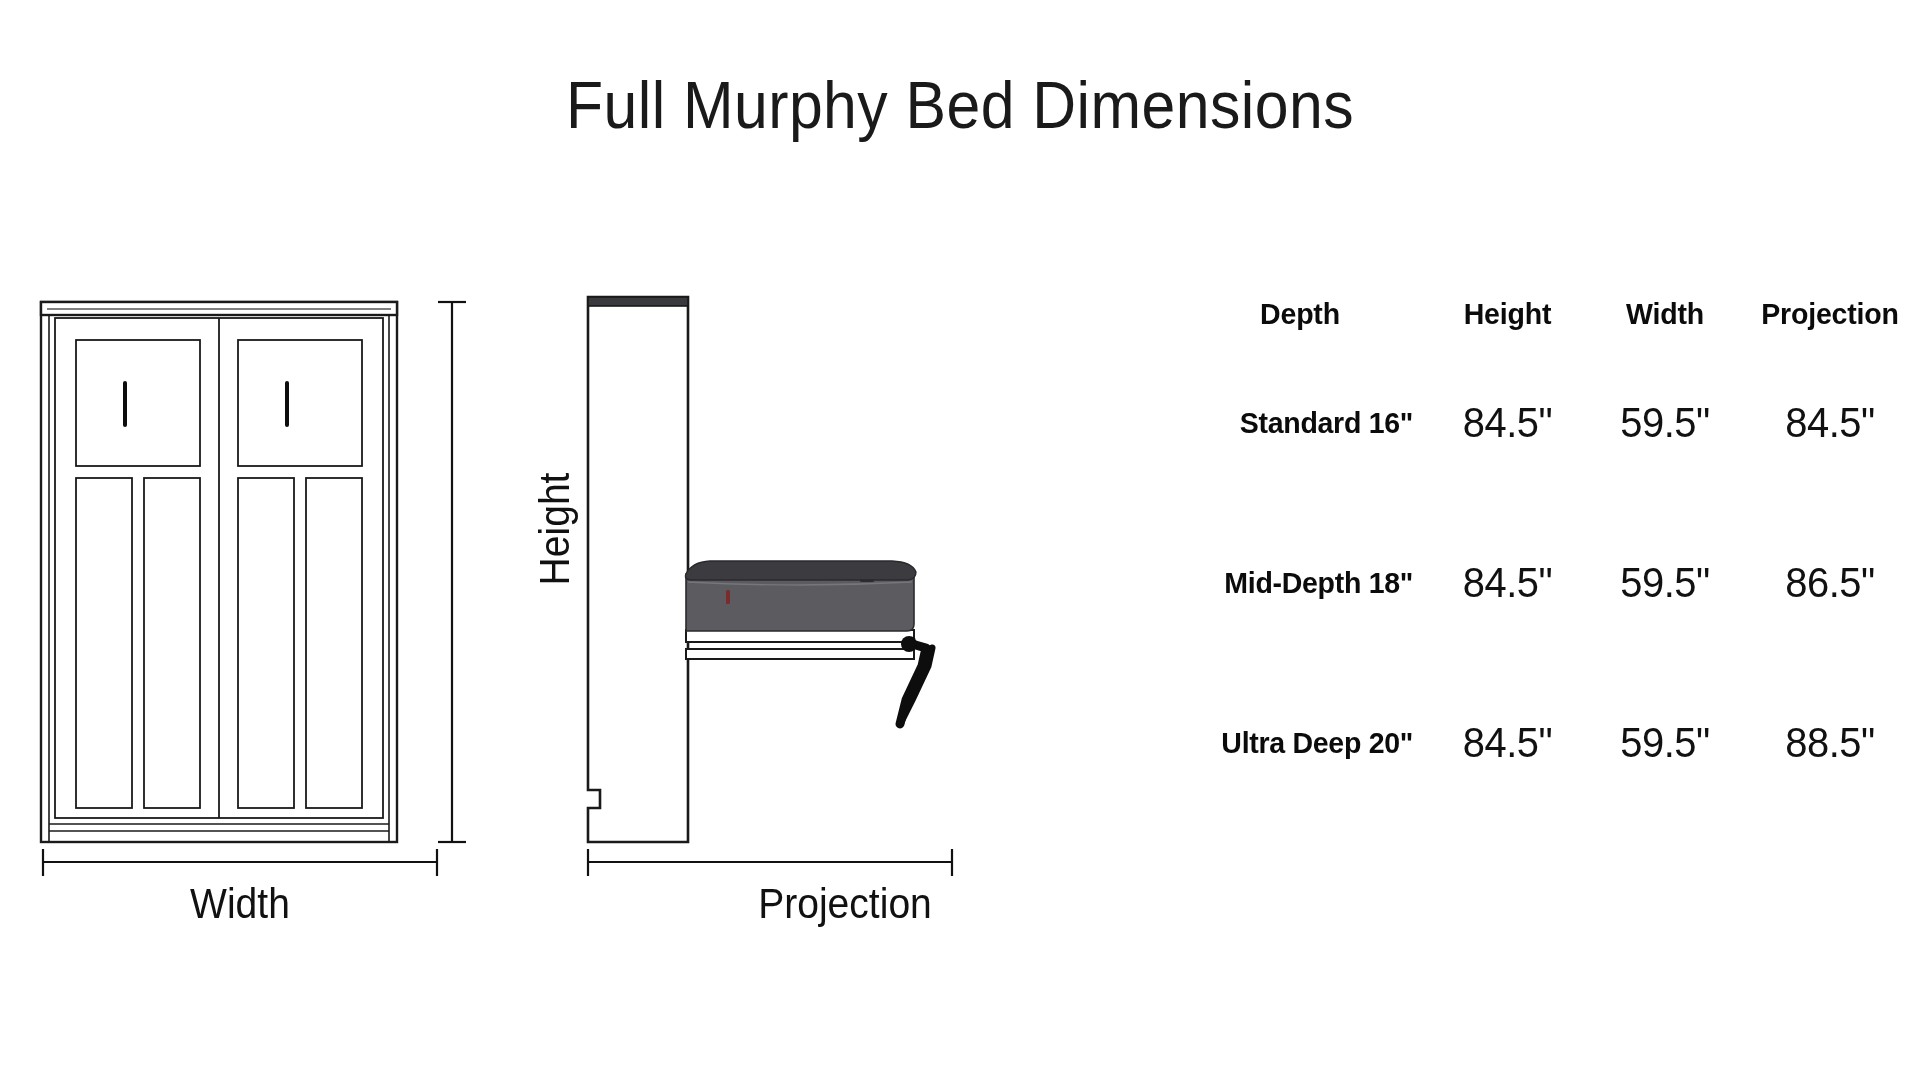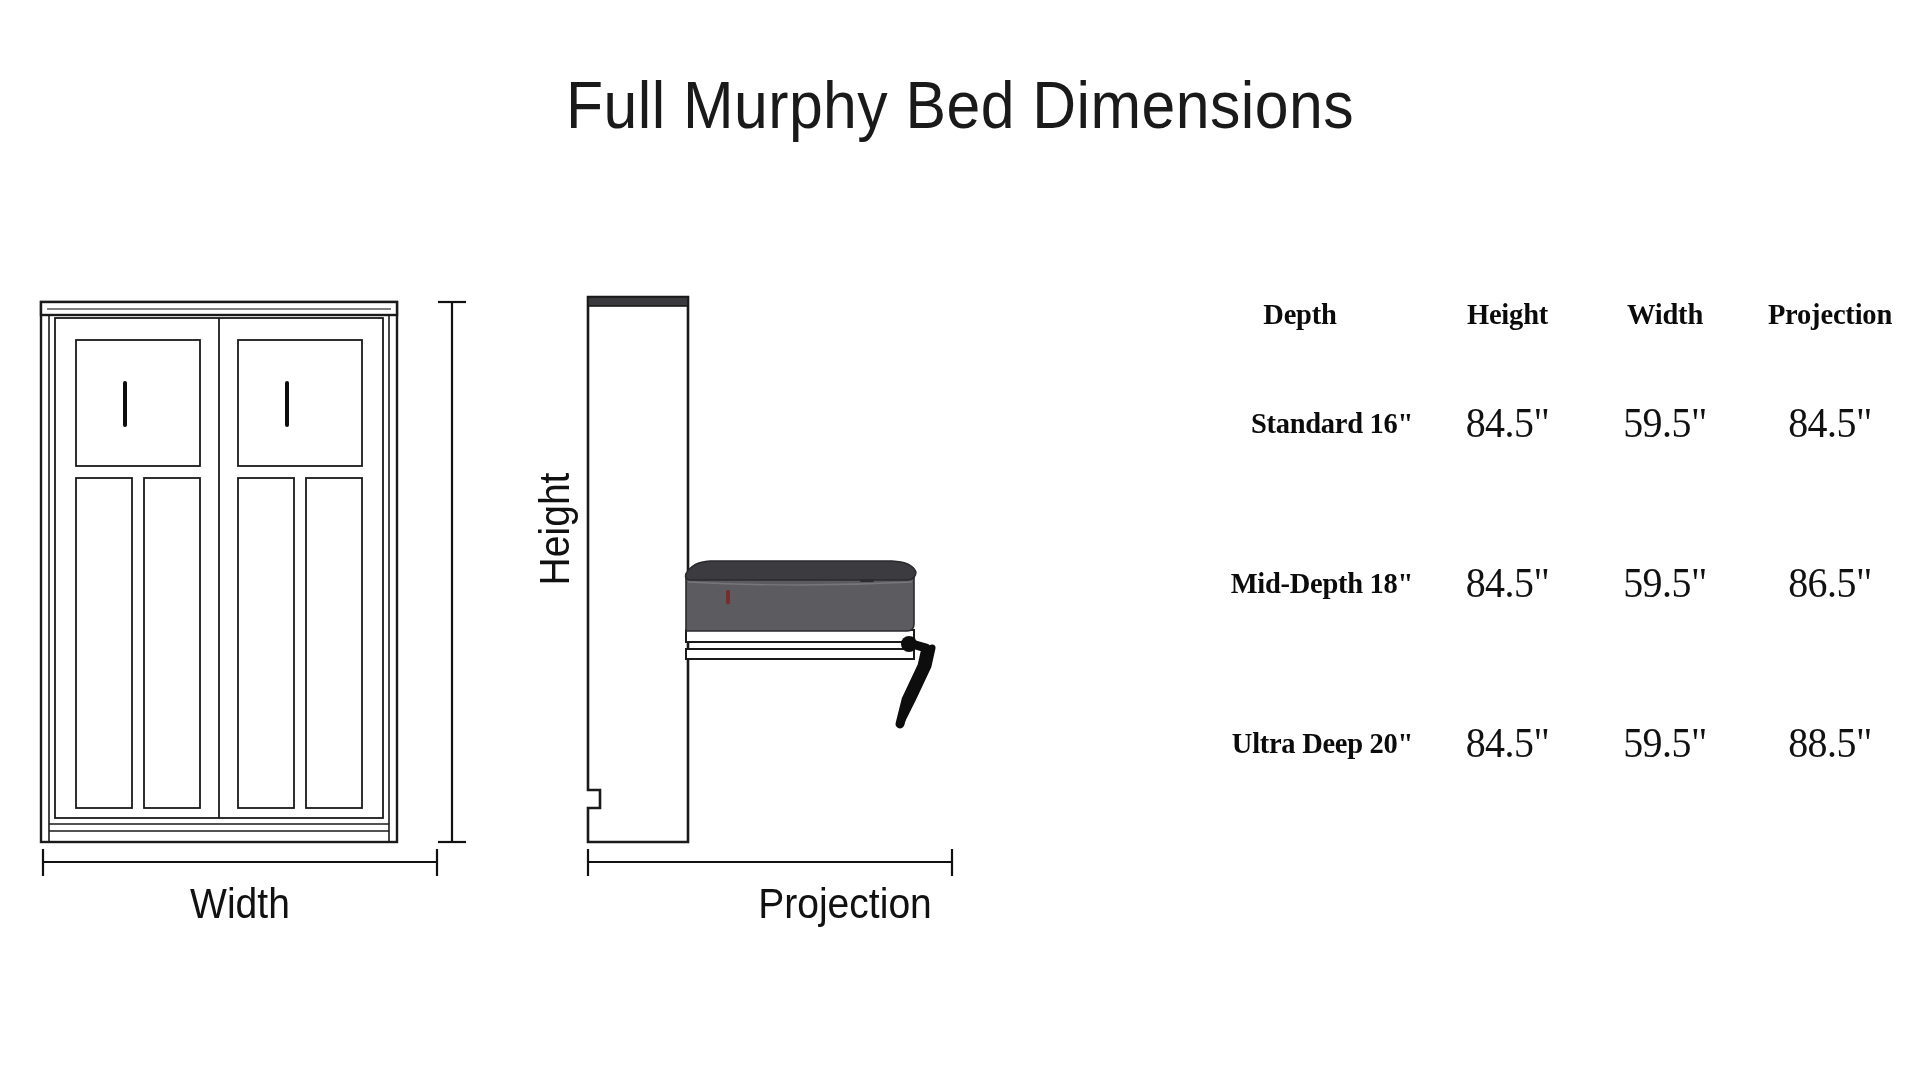--- a/index.html
+++ b/index.html
@@ -54,21 +54,20 @@
   
   #spec-table{
     position:absolute;
     left:1175px;top:285px;
     width:745px;
   }
   #spec-table table{
     border-collapse:collapse;
     width:745px;
     table-layout:fixed;
-    font-family:Liberation Serif, serif;
   }
   #spec-table th,#spec-table td{
     padding:0;
     text-align:center;
     vertical-align:middle;
     white-space:nowrap;
   }
   #spec-table thead th{
     height:58px;
     font-size:30px;

